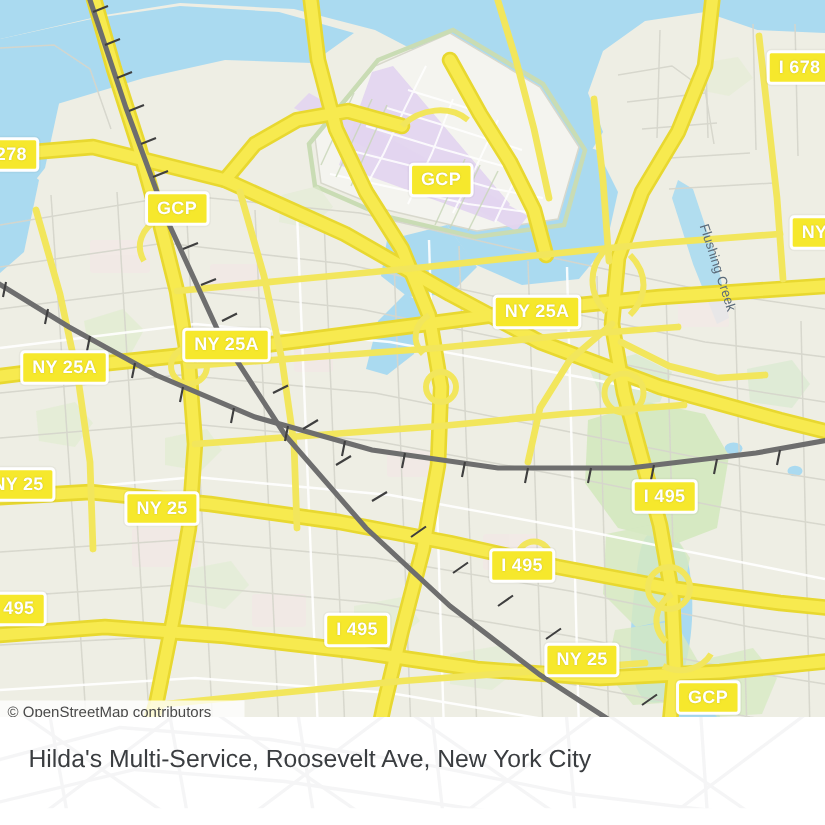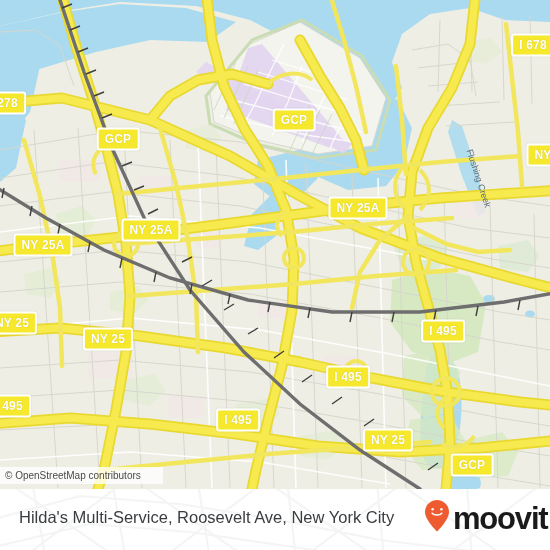--- a/index.html
+++ b/index.html
@@ -74,21 +74,21 @@
     position:absolute;left:0;top:467px;
     background:rgba(255,255,255,.78);
     color:#4a4a4a;
     font-size:10px;
     padding:3px 22px 3px 5px;
     white-space:nowrap;
   }
 
   
   #bottombar{
-    position:absolute;left:0;top:489px;width:550px;height:61px;
+    position:absolute;left:0;top:478px;width:550px;height:61px;
     background:#ffffff;overflow:hidden;
   }
   #bottombar .wm{position:absolute;left:0;top:-489px;opacity:.10;}
   #caption{
     position:absolute;left:19px;top:19px;
     color:#3a3d40;font-size:16.5px;white-space:nowrap;
   }
   #logo{
     position:absolute;left:424px;top:499px;
     display:flex;align-items:center;gap:2px;
@@ -348,25 +348,14 @@
           <path d="M380,470 L510,560"></path>
         <path d="M140,470 L20,560"></path>
           <path d="M280,470 L160,560"></path>
         <path d="M420,470 L300,560"></path>
           <path d="M560,470 L440,560"></path>
       </g>
     </svg>
     <div id="caption">Hilda's Multi-Service, Roosevelt Ave, New York City</div>
   </div>
 
-  <div id="logo">
-    <span>
-      <svg width="26" height="34" viewBox="0 0 26 34" aria-hidden="true">
-        <path d="M13 1 C6.4 1 1 6.4 1 13 C1 21 13 32.5 13 32.5 C13 32.5 25 21 25 13 C25 6.4 19.6 1 13 1 Z" fill="#ef5b31"></path>
-        <circle cx="8.6" cy="10.2" r="1.25" fill="#ffffff"></circle>
-        <circle cx="17.4" cy="10.2" r="1.25" fill="#ffffff"></circle>
-        <path d="M8.2 14.2 C10 16.6 16 16.6 17.8 14.2" fill="none" stroke="#ffffff" stroke-width="1.5" stroke-linecap="round"></path>
-      </svg>
-    </span>
-    <span id="logo-word">moovit</span>
-  </div>
 
 </div>
 
 </body></html>

